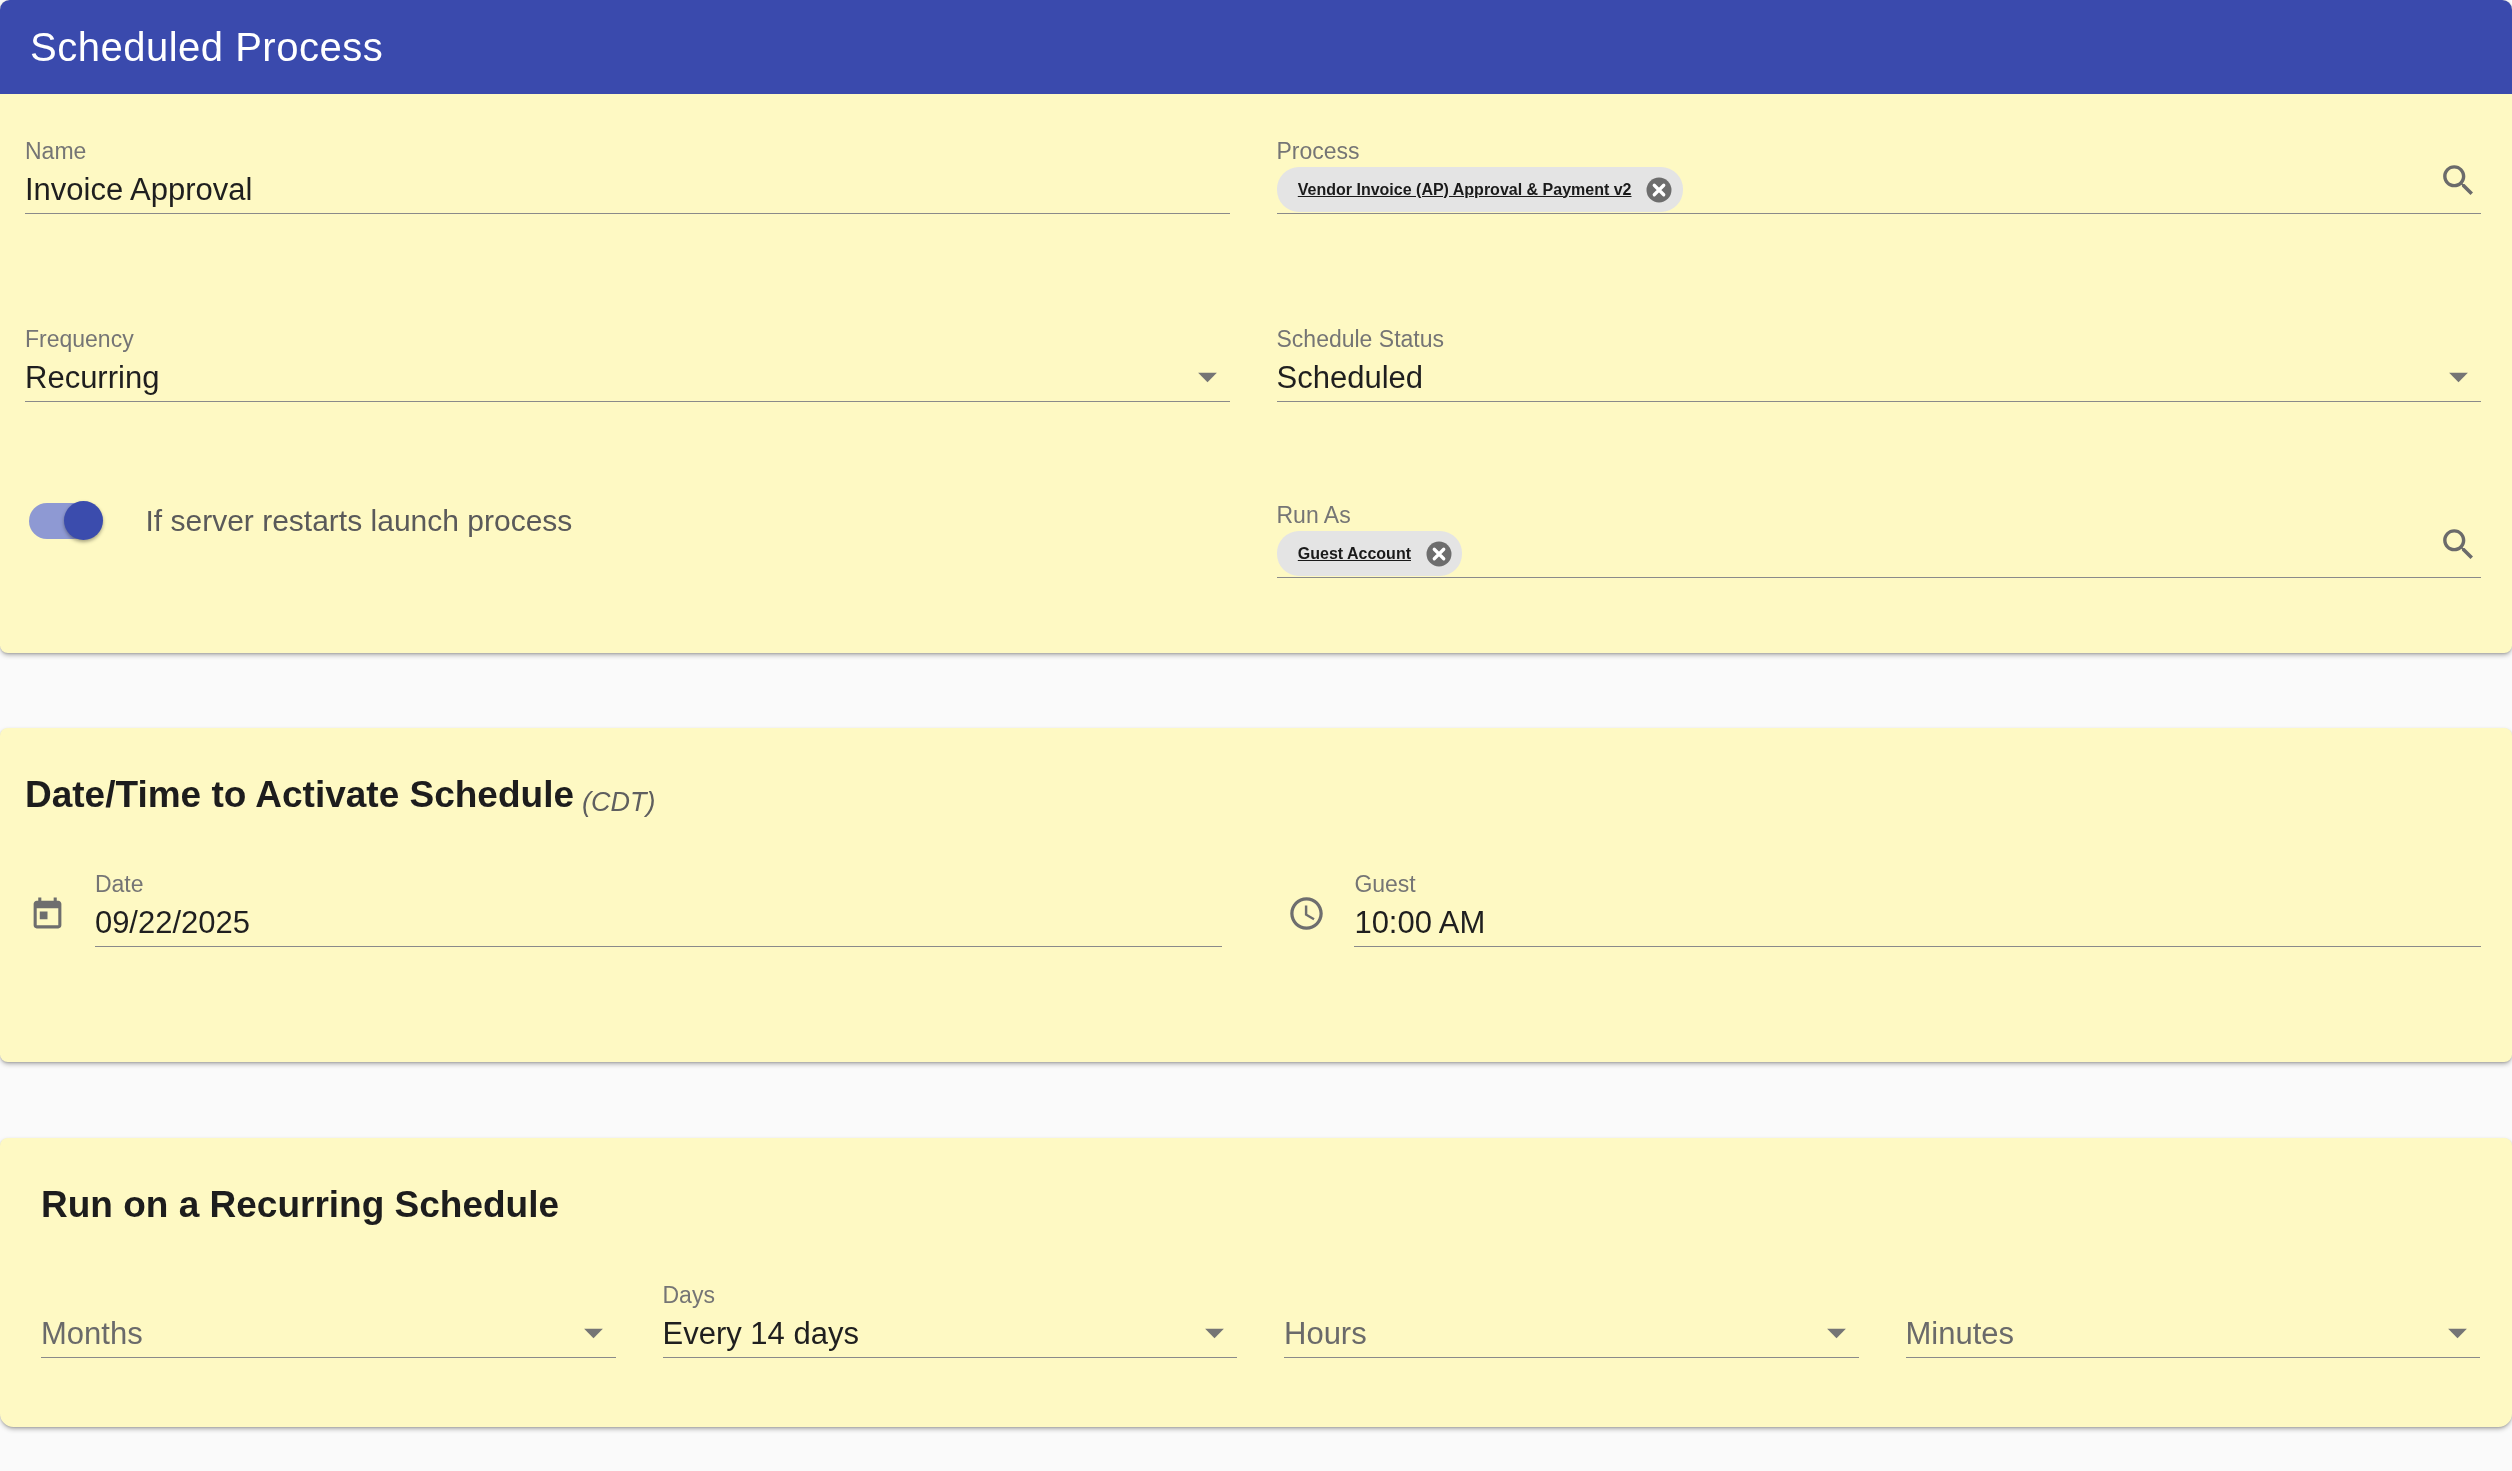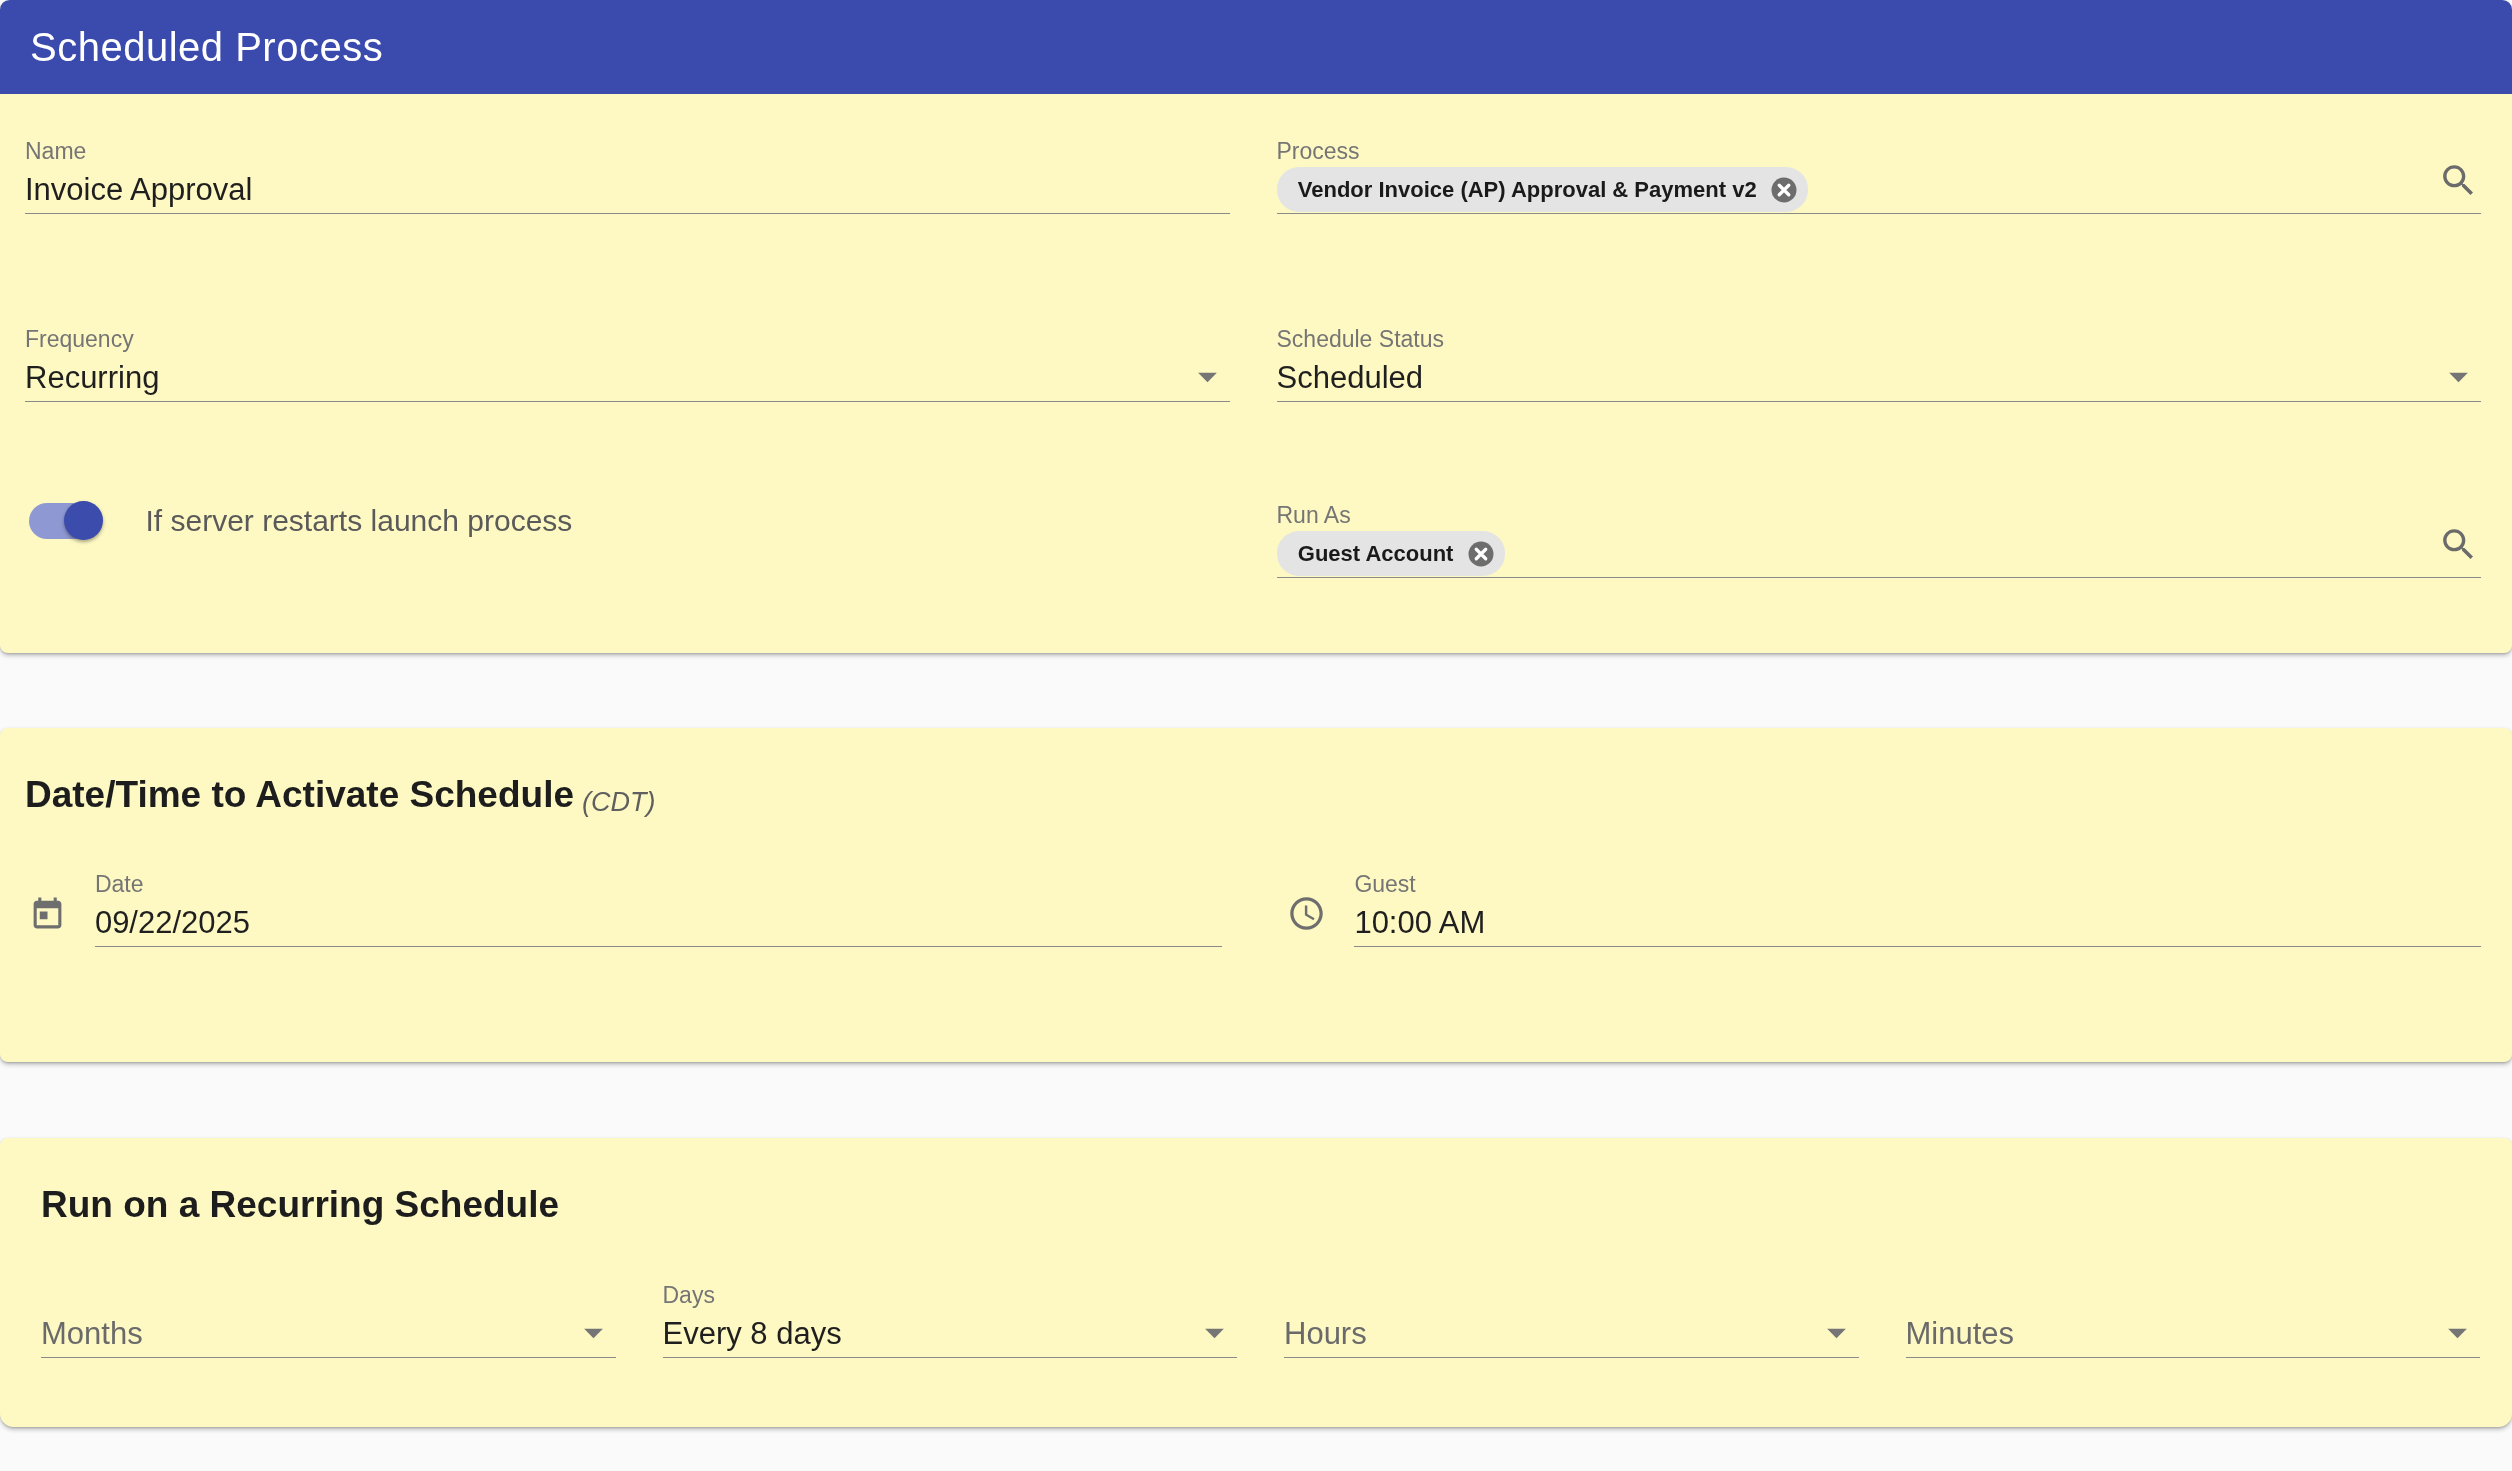--- a/index.html
+++ b/index.html
@@ -45,21 +45,21 @@
   .placeholder{color:#6a6a6a;}
   .value-row{height:47px;display:flex;align-items:center;}
   .trailing-icon{position:absolute;right:1.9px;bottom:11.6px;color:#6b6b6b;cursor:pointer;}
   .dd-arrow{position:absolute;right:0;bottom:1.9px;color:#757575;cursor:pointer;}
   
   .chip{
     display:inline-flex;align-items:center;gap:12.6px;
     height:45px;border-radius:22px;background:var(--chip_bg);
     padding:0 8.7px 0 21.3px;cursor:pointer;
   }
-  .chip-text{font-size:22px;font-weight:700;color:#1a1a1a;white-space:nowrap;}
+  .chip-text{font-size:16px;font-weight:700;color:#1a1a1a;white-space:nowrap;text-decoration:underline;}
   .chip-cancel{cursor:pointer;flex:0 0 auto;display:block;}
   
   .toggle-cell{display:flex;align-items:flex-start;padding-bottom:7.8px;}
   .switch{position:relative;display:inline-block;width:103px;height:39px;margin-left:3.9px;cursor:pointer;flex:0 0 auto;}
   .switch .track{
     position:absolute;left:0;top:1.9px;width:62px;height:36px;border-radius:18.4px;
     background:var(--toggle_track);
   }
   .switch .thumb{
     position:absolute;left:35px;top:0;width:39px;height:39px;border-radius:50%;
@@ -198,21 +198,21 @@
     <div class="field select">
       <div class="field-label">&nbsp;</div>
       <div class="field-value placeholder">Months</div>
       <svg class="dd-arrow" width="45" height="45" viewBox="0 0 24 24" fill="currentColor">
           <path d="M7 10l5 5 5-5z"></path>
         </svg>
     </div>
 
     <div class="field select">
       <div class="field-label">Days</div>
-      <div class="field-value">Every 8 days</div>
+      <div class="field-value">Every 14 days</div>
       <svg class="dd-arrow" width="45" height="45" viewBox="0 0 24 24" fill="currentColor">
           <path d="M7 10l5 5 5-5z"></path>
         </svg>
     </div>
 
     <div class="field select">
       <div class="field-label">&nbsp;</div>
       <div class="field-value placeholder">Hours</div>
       <svg class="dd-arrow" width="45" height="45" viewBox="0 0 24 24" fill="currentColor">
           <path d="M7 10l5 5 5-5z"></path>

